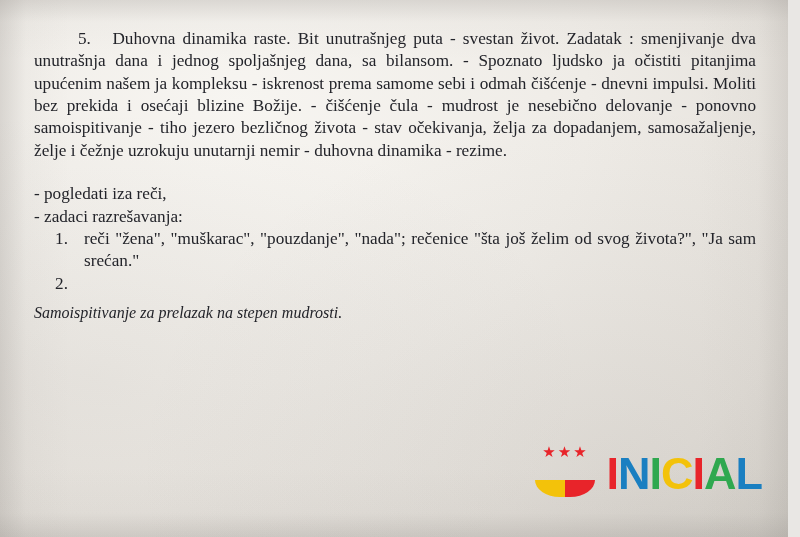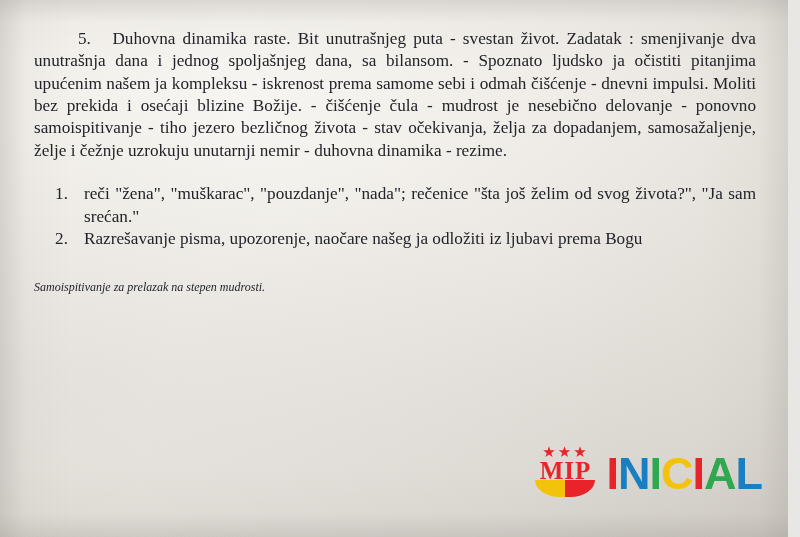--- a/index.html
+++ b/index.html
@@ -83,21 +83,21 @@
     left: 0;
     top: 0;
     width: 22px;
     text-align: right;
   }
   .sub-line {
     padding-left: 48px;
   }
   .closing {
     font-style: italic;
-    font-size: 12px;
+    font-size: 16px;
   }
   
   #logo {
     position: absolute;
     right: 26px;
     bottom: 34px;
     display: flex;
     align-items: center;
     z-index: 3;
     user-select: none;
@@ -159,42 +159,42 @@
   <div id="text-body">
 
     <p class="para indent-first">
       <span>5.</span>
       &nbsp;&nbsp;<span>Duhovna dinamika raste. Bit unutrašnjeg puta - svestan život. Zadatak : smenjivanje dva unutrašnja dana i jednog spoljašnjeg dana, sa bilansom. - Spoznato ljudsko ja očistiti pitanjima upućenim našem ja kompleksu - iskrenost prema samome sebi i odmah čišćenje - dnevni impulsi. Moliti bez prekida i osećaji blizine Božije. - čišćenje čula - mudrost je nesebično delovanje - ponovno samoispitivanje - tiho jezero bezličnog života - stav očekivanja, želja za dopadanjem, samosažaljenje, želje i čežnje uzrokuju unutarnji nemir - duhovna dinamika - rezime.</span>
     </p>
 
     <div class="gap-lg"></div>
 
 
+    <p class="para list-line">- pogledati iza reči,</p>
+    <p class="para list-line">- zadaci razrešavanja:</p>
 
     <ol class="numbered">
       <li>
         <span class="num">1.</span>
         <span>reči "žena", "muškarac", "pouzdanje", "nada"; rečenice "šta još želim od svog života?", "Ja sam srećan."</span>
       </li>
       <li>
         <span class="num">2.</span>
-        <span>Razrešavanje pisma, upozorenje, naočare našeg ja odložiti iz ljubavi prema Bogu</span>
       </li>
     </ol>
 
 
     <div class="gap-xl"></div>
 
     <p class="para closing">Samoispitivanje za prelazak na stepen mudrosti.</p>
   </div>
 
   <div id="logo">
     <div id="logo-mark">
       <div class="stars">★★★</div>
-      <div class="mip">MIP</div>
       <div class="swoosh"></div>
     </div>
     <div id="logo-word">
         <span style="color: rgb(232, 36, 42);">I</span>
         <span style="color: rgb(26, 127, 193);">N</span>
         <span style="color: rgb(47, 168, 79);">I</span>
         <span style="color: rgb(243, 194, 10);">C</span>
         <span style="color: rgb(232, 36, 42);">I</span>
         <span style="color: rgb(47, 168, 79);">A</span>
         <span style="color: rgb(26, 127, 193);">L</span>

